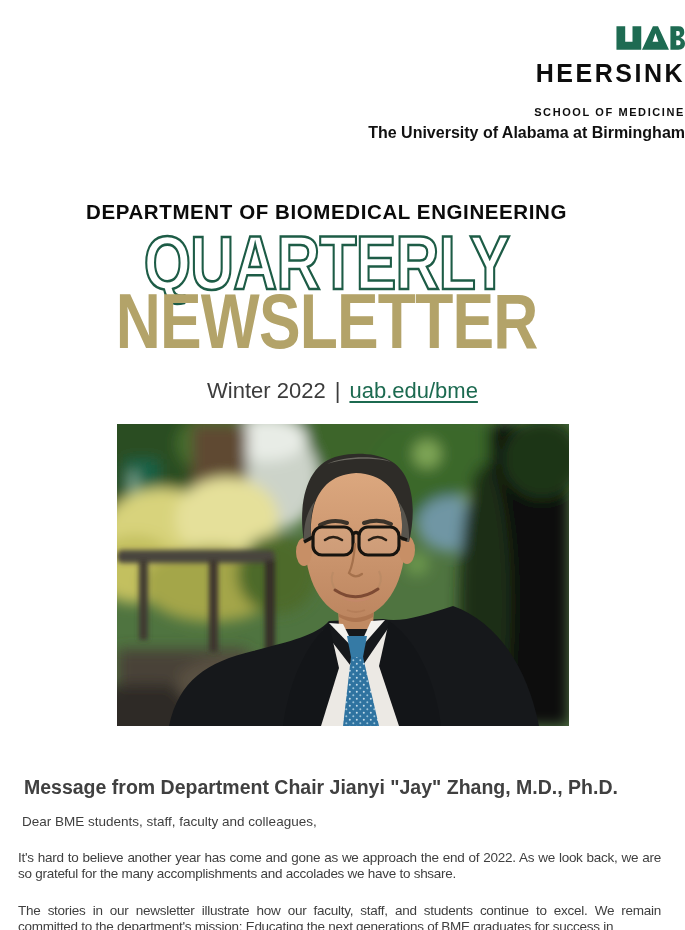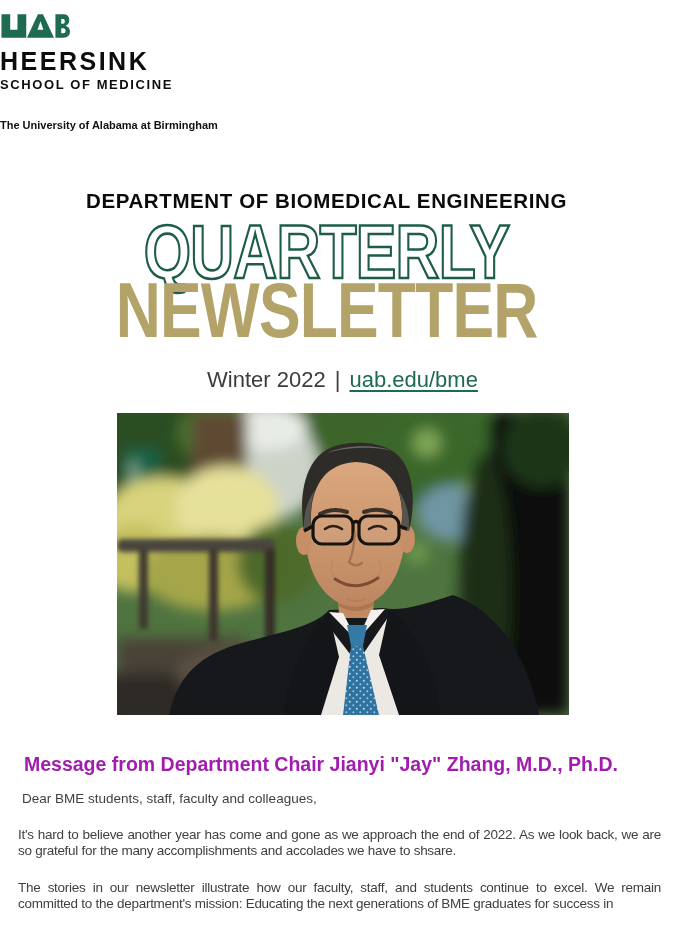--- a/index.html
+++ b/index.html
@@ -6,25 +6,25 @@
   html,body { background:#ffffff; }
   .page {
     position:relative;
     width:685px; height:930px;
     overflow:hidden;
     background:#ffffff;
     font-family:"Liberation Sans", sans-serif;
     color:#0d0d0d;
   }
   
-  .brand { text-align:left; padding-top:13px; }
+  .brand { text-align:right; padding-top:25px; }
   .uab-logo { display:inline-block; line-height:0; }
   .heersink { font-size:25px; font-weight:700; letter-spacing:2.5px; color:#0d0d0d; margin-top:4px; }
-  .som { font-size:13px; font-weight:700; letter-spacing:1.6px; color:#0d0d0d; margin-top:1px; }
-  .univ { font-size:11px; font-weight:700; color:#111111; margin-top:27px; }
+  .som { font-size:11px; font-weight:700; letter-spacing:1.6px; color:#0d0d0d; margin-top:18px; }
+  .univ { font-size:16px; font-weight:700; color:#111111; margin-top:6px; }
 
   
   .masthead { text-align:center; margin-top:58px; transform:translateX(-16px); }
   .dept { font-size:20.5px; font-weight:700; letter-spacing:0.6px; color:#0b0b0b; }
   .title-line { font-weight:700; white-space:nowrap; }
   .title-line > span { display:inline-block; transform:scaleX(0.80); transform-origin:center; letter-spacing:-1px; }
   .title-outline {
     margin-top:9px; line-height:60px; font-size:76px;
     color:#ffffff;
     -webkit-text-stroke:2.6px #1d5c46;
@@ -37,21 +37,21 @@
   
   .issue-line { text-align:center; margin-top:25px; font-size:22px; color:#3c3c3c; }
   .issue-line .sep { margin:0 9px; color:#3c3c3c; }
   .bme-link { color:#1c6a50; text-decoration:underline; text-underline-offset:3px; cursor:pointer; }
 
   
   .hero { display:block; width:452px; height:302px; margin:20px auto 0; }
   .hero svg { display:block; }
 
   
-  .msg-heading { margin:38px 18px 0 24px; font-size:19.5px; font-weight:700; color:#a21caf; white-space:nowrap; }
+  .msg-heading { margin:50px 18px 0 24px; font-size:19.5px; font-weight:700; color:#404040; white-space:nowrap; }
   .salutation { margin:15px 24px 0 22px; font-size:13.5px; color:#3f3f3f; }
   .body-p {
     margin:21px 24px 0 18px;
     font-size:13.5px; line-height:16px; letter-spacing:-0.02em;
     color:#3f3f3f; text-align:justify;
   }
 </style>
 </head>
 <body>
 

